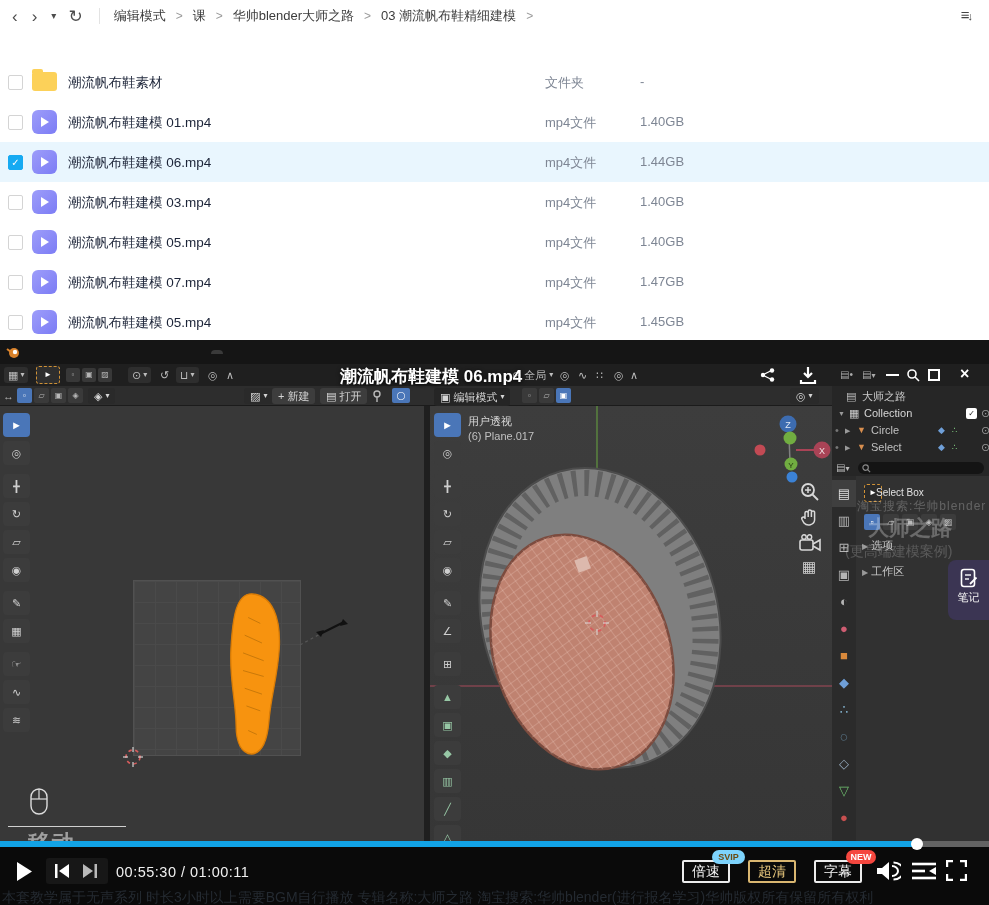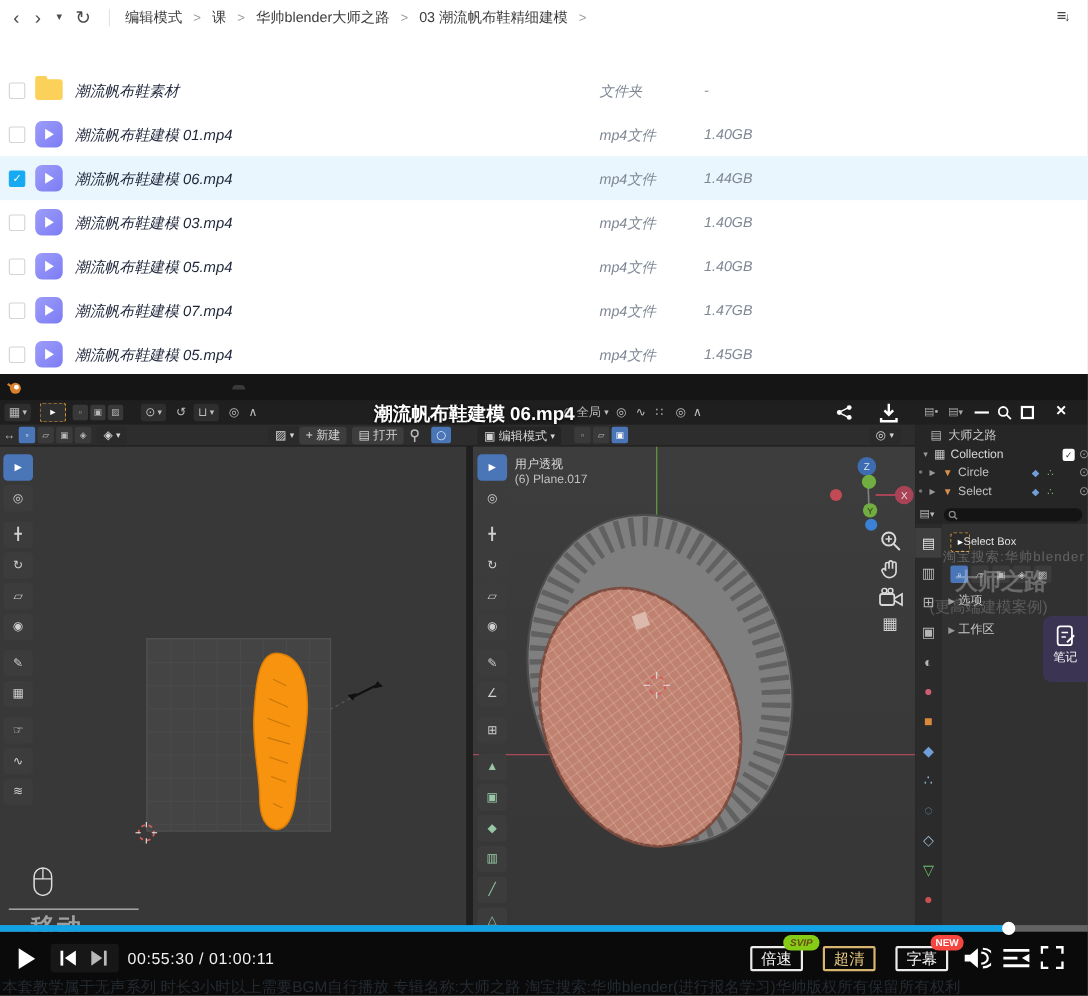--- a/index.html
+++ b/index.html
@@ -16,21 +16,21 @@
   .crumb{display:flex;align-items:center;cursor:pointer;}
   .crumb-label{padding:0 2px;}
   .crumb-sep{color:#9b9b9b;margin:0 8px;font-size:12px;}
   .sort-btn{position:absolute;right:16px;top:7px;color:#434343;font-size:15px;cursor:pointer;line-height:1;}
   .sort-btn .arr{font-size:11px;margin-left:-2px;}
   .ex-header{position:absolute;left:0;top:32px;width:100%;height:30px;border-bottom:1px solid #f0f0f0;font-size:13px;color:#7b8290;}
   .ex-header .colsep{position:absolute;top:4px;height:22px;width:1px;background:#ececec;}
   .hc{position:absolute;top:7px;}
   .hdr-arrow{position:absolute;left:519px;top:7px;color:#2aa7f5;font-weight:bold;font-size:13px;}
   .ex-rows{position:absolute;left:0;top:62px;width:100%;}
-  .ex-row{position:relative;height:40px;width:100%;font-style:italic;}
+  .ex-row{position:relative;height:40px;width:100%;}
   .ex-row.selected{background:#e9f6fe;}
   .cbx{position:absolute;left:8px;top:13px;width:15px;height:15px;border:1px solid #d4d4d4;border-radius:2px;background:#fff;cursor:pointer;font-size:10px;line-height:13px;text-align:center;color:transparent;}
   .ex-row.checked .cbx{background:#16aaf2;border-color:#16aaf2;color:#fff;}
   .fic{position:absolute;left:32px;top:8px;width:25px;height:24px;}
   .fic.icon-folder{top:10px;height:19px;background:#fcd159;border-radius:2px 3px 3px 3px;}
   .fic.icon-folder::before{content:"";position:absolute;left:0;top:-3px;width:11px;height:4px;background:#fcd159;border-radius:2px 2px 0 0;}
   .fic.icon-video{background:linear-gradient(135deg,#9d9dfa,#7c7cf5);border-radius:6px;}
   .fic.icon-video::before{content:"";position:absolute;left:9px;top:7px;border-left:8px solid #fff;border-top:5px solid transparent;border-bottom:5px solid transparent;}
   .fname{position:absolute;left:68px;top:12px;font-size:13.5px;color:#1c2438;cursor:pointer;}
   .ftype{position:absolute;left:545px;top:12px;font-size:13px;color:#7e8694;}
@@ -98,21 +98,21 @@
   
   .progress{position:absolute;left:0;top:501px;width:989px;height:6px;background:rgba(140,140,140,.55);z-index:40;cursor:pointer;}
   .progress .fill{position:absolute;left:0;top:0;height:6px;background:#12a3e6;}
   .progress .dot{position:absolute;top:-3px;width:12px;height:12px;border-radius:50%;background:#fff;}
   .ctrl-bar{position:absolute;left:0;top:507px;width:989px;height:58px;background:#0a0a0a;z-index:39;}
   .time-txt{position:absolute;left:116px;top:17px;font-size:14.5px;color:#f0f0f0;letter-spacing:.5px;}
   .pn-group{position:absolute;left:46px;top:11px;width:62px;height:26px;background:#171717;border-radius:3px;}
   .ob{position:absolute;top:13px;height:23px;border:2px solid #ececec;border-radius:2px;font-size:14px;color:#f5f5f5;text-align:center;line-height:19px;width:48px;cursor:pointer;}
   .ob.gold{border-color:#d9b670;color:#e9c87d;}
   .badge{position:absolute;top:3px;height:14px;border-radius:8px;font-size:9px;font-weight:bold;text-align:center;line-height:14px;z-index:41;}
-  .badge.svip{left:712px;width:33px;background:#84cc16;color:#6b4a12;font-style:italic;}
+  .badge.svip{left:712px;width:33px;background:#7dd3fc;color:#6b4a12;}
   .badge.new{left:846px;width:30px;background:#f5473f;color:#fff;}
   .marquee{position:absolute;left:2px;top:42px;width:985px;font-size:14px;color:#242a31;white-space:nowrap;overflow:hidden;}
   .cicon{position:absolute;cursor:pointer;}
   svg{display:block;}
 </style>
 </head>
 <body>
 
 <div id="stage">
 

